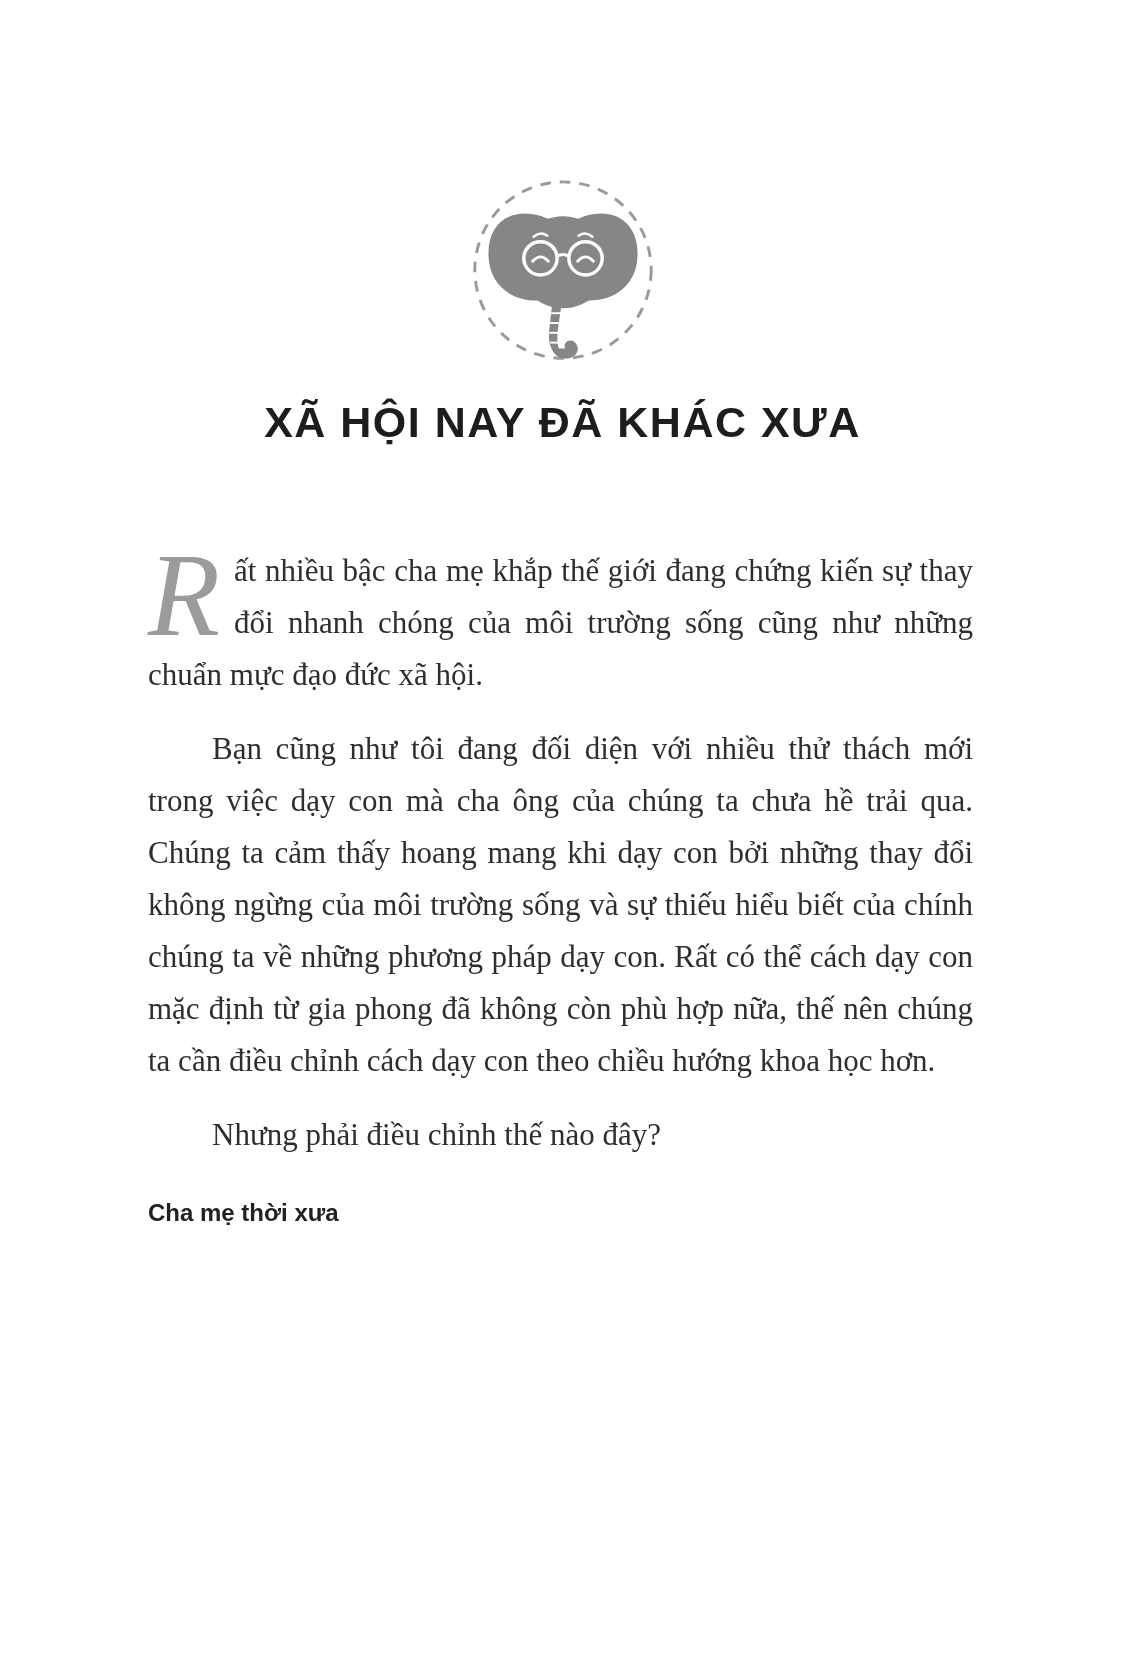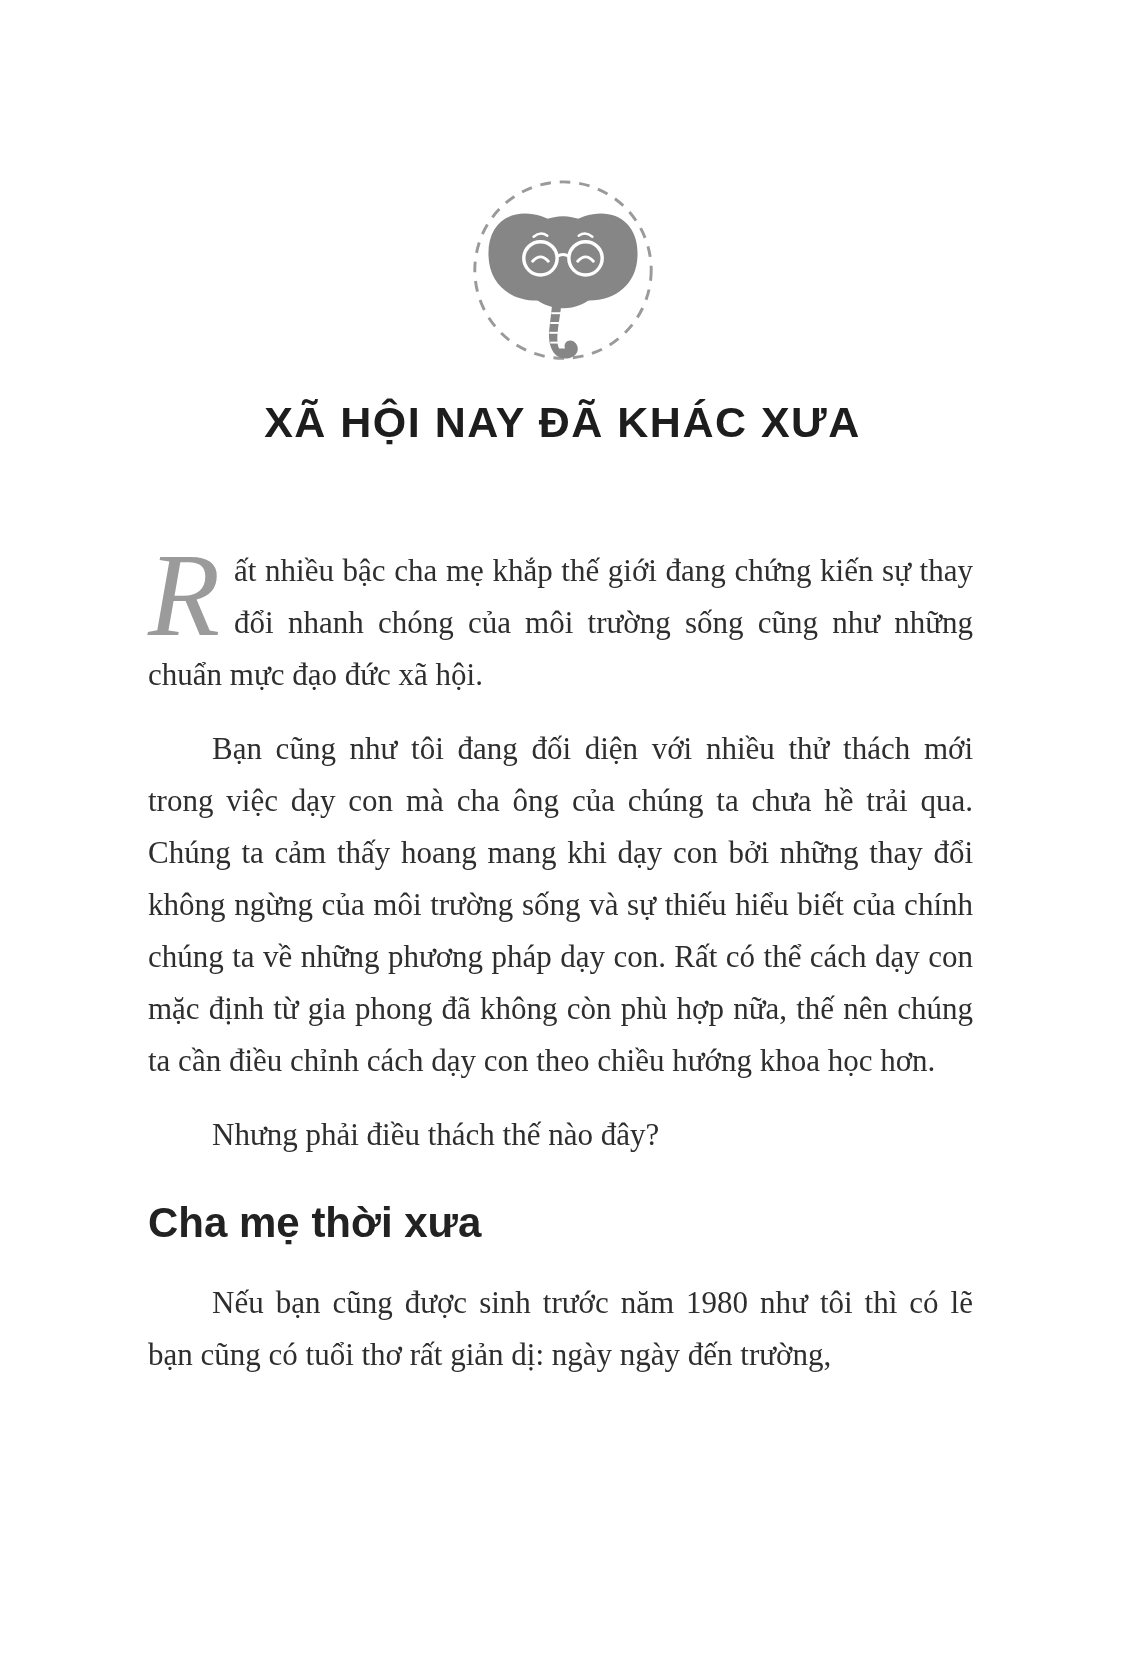--- a/index.html
+++ b/index.html
@@ -54,21 +54,21 @@
     font-size: 118px;
     line-height: 90px;
     color: #9b9b9b;
     padding-right: 14px;
     padding-top: 6px;
   }
 
   .section-heading {
     font-family: "Liberation Sans", sans-serif;
     font-weight: 600;
-    font-size: 42px;
+    font-size: 24px;
     color: #222222;
     margin-top: 38px;
     margin-bottom: 30px;
     text-align: left;
   }
 
   .elephant-svg { display: block; }
 </style>
 </head>
 <body>
@@ -109,20 +109,19 @@
 
   <div class="body-text">
 
     <p>
       <span class="dropcap">R</span><span>ất nhiều bậc cha mẹ khắp thế giới đang chứng kiến sự thay đổi nhanh chóng của môi trường sống cũng như những chuẩn mực đạo đức xã hội.</span>
     </p>
 
 
     <p class="indent">Bạn cũng như tôi đang đối diện với nhiều thử thách mới trong việc dạy con mà cha ông của chúng ta chưa hề trải qua. Chúng ta cảm thấy hoang mang khi dạy con bởi những thay đổi không ngừng của môi trường sống và sự thiếu hiểu biết của chính chúng ta về những phương pháp dạy con. Rất có thể cách dạy con mặc định từ gia phong đã không còn phù hợp nữa, thế nên chúng ta cần điều chỉnh cách dạy con theo chiều hướng khoa học hơn.</p>
 
-    <p class="indent">Nhưng phải điều thách thế nào đây?</p>
+    <p class="indent">Nhưng phải điều chỉnh thế nào đây?</p>
 
     <h2 class="section-heading">Cha mẹ thời xưa</h2>
 
-    <p class="indent">Nếu bạn cũng được sinh trước năm 1980 như tôi thì có lẽ bạn cũng có tuổi thơ rất giản dị: ngày ngày đến trường,</p>
 
   </div>
 </div>
 
 </body></html>

